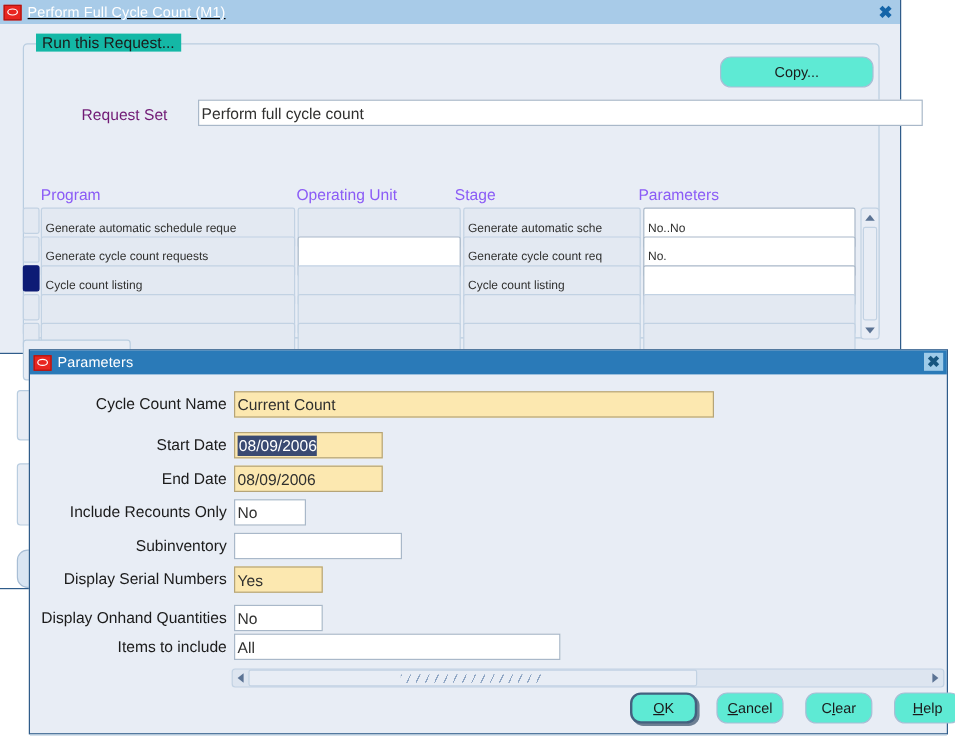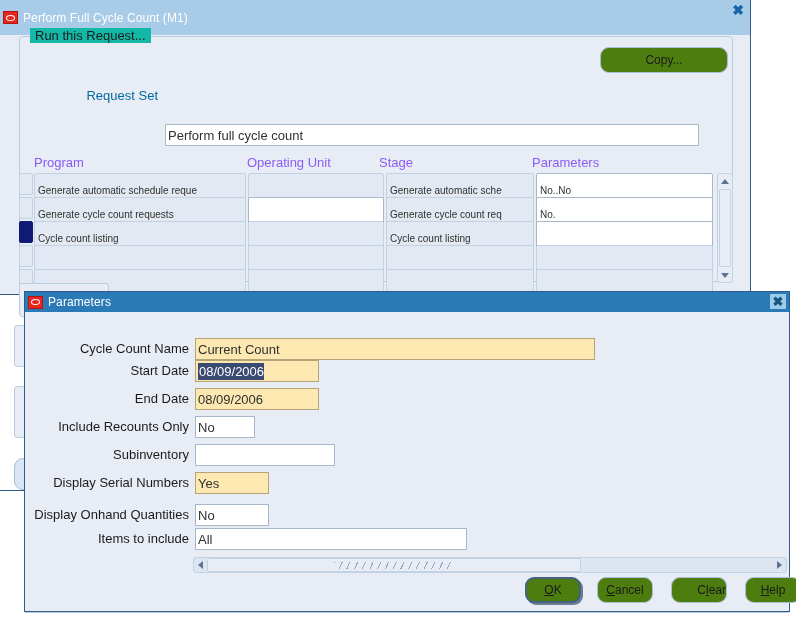--- a/index.html
+++ b/index.html
@@ -14,23 +14,23 @@
 
   
   .window {
     position: absolute;
     left: 0; top: 0; width: 751px; height: 295px;
     background: #e8edf5;
     border: 1px solid #2f5c8a;
     border-top: none; border-left: none;
   }
   .titlebar {
-    position: absolute; left: 0; top: 0; right: 0; height: 35px;
+    position: absolute; left: 0; top: 0; right: 0; height: 20px;
     background: #a8cbe8;
-    display: flex; align-items: center;
+    display: flex; align-items: center; text-decoration: underline;
   }
   .oracle-logo {
     width: 15px; height: 13px; margin-left: 3px; margin-right: 5px;
     background: #e8251f; border: 1px solid #b01510;
     display: flex; align-items: center; justify-content: center;
     flex: 0 0 auto;
   }
   .oracle-logo .ring {
     width: 9px; height: 6px; border: 1.5px solid #ffffff; border-radius: 50%;
   }
@@ -52,49 +52,49 @@
     border: 1px solid #b9cde0;
     border-radius: 4px;
   }
   .groupbox-legend {
     position: absolute; left: 10px; top: -9px;
     background: #14b8a6; padding: 0 5px;
     font-size: 13px; color: #1b1b1b; white-space: nowrap;
   }
 
   .btn {
-    background: #4d7c0f;
+    background: #5eead4;
     border: 1px solid #a8bed5;
     border-radius: 9px;
     font-family: "Liberation Sans", sans-serif;
     font-size: 12px; color: #1b1b1b;
     text-align: center;
     cursor: pointer;
     padding: 0;
   }
   .copy-btn {
     position: absolute; left: 600px; top: 47px; width: 128px; height: 26px;
     line-height: 24px;
   }
 
   .field-label {
-    position: absolute; font-size: 13px; color: #0369a1;
-    text-align: right; white-space: nowrap;
+    position: absolute; font-size: 13px; color: #701a75;
+    white-space: nowrap;
   }
   .textfield {
     position: absolute; background: #ffffff;
     border: 1px solid #a9b8c9;
     font-size: 13px; color: #30302f;
     padding: 0 2px; line-height: 1;
     display: flex; align-items: center;
     overflow: hidden; white-space: nowrap;
   }
 
   .req-label { left: 68px; top: 88px; width: 90px; }
-  .req-field { left: 165px; top: 83px; width: 534px; height: 22px; margin-top: 41px; }
+  .req-field { left: 165px; top: 83px; width: 604px; height: 22px; }
 
   
   .grid { position: absolute; left: 19px; top: 155px; width: 714px; height: 128px; }
   .grid-headers { position: absolute; left: 0; top: 0; width: 100%; height: 18px; }
   .grid-header {
     position: absolute; top: 0; font-size: 13px; color: #8b5cf6; white-space: nowrap;
   }
   .grid-body { position: absolute; left: 0; top: 18px; width: 694px; }
   .grid-row { position: relative; height: 24px; display: flex; }
   .row-sel {
@@ -317,21 +317,21 @@
     <div class="dlg-title">
       <div class="oracle-logo">
         <div class="ring"></div>
       </div>
       <div class="title-text">Parameters</div>
       <div class="dlg-close">✖</div>
     </div>
 
     <div class="dlg-form">
       <div id="dlg-fields">
-          <div class="prow" style="top: 26px; width: 100%;">
+          <div class="prow" style="top: 14px; width: 100%;">
             <div class="plabel">Cycle Count Name</div>
             <div class="pfield required" style="width: 400px;">Current Count</div>
           </div>
           <div class="prow" style="top: 48px; width: 100%;">
             <div class="plabel">Start Date</div>
             <div class="pfield required" style="width: 124px;">
               <span class="sel">08/09/2006</span>
             </div>
           </div>
           <div class="prow" style="top: 76px; width: 100%;">
@@ -370,19 +370,19 @@
           </div>
         </div>
         <div class="harrow">
             <div class="tri-right"></div>
           </div>
       </div>
 
       <div class="dlg-buttons" id="dlg-buttons">
           <button class="btn dlg-btn default" style="left: 500px;"><span class="mn">O</span>K</button>
           <button class="btn dlg-btn" style="left: 572px;"><span class="mn">C</span>ancel</button>
-          <button class="btn dlg-btn" style="left: 646px; text-align: right;">C<span class="mn">l</span>ear</button>
+          <button class="btn dlg-btn" style="left: 646px;">C<span class="mn">l</span>ear</button>
           <button class="btn dlg-btn" style="left: 720px;"><span class="mn">H</span>elp</button>
         </div>
       <div class="dlg-sep"></div>
     </div>
   </div>
 </div>
 
 </body></html>

